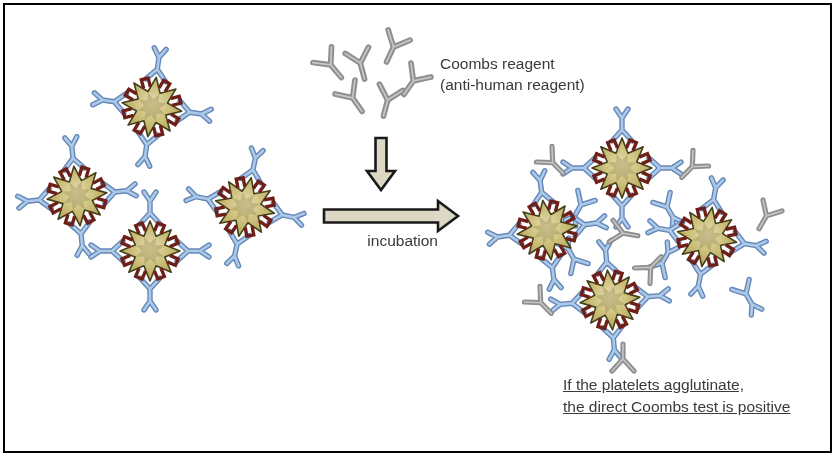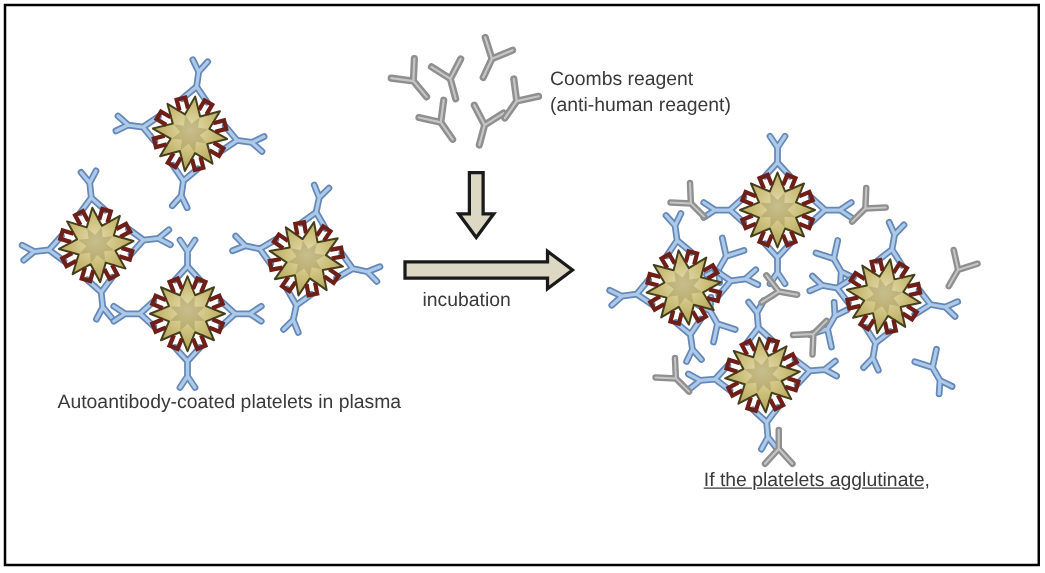--- a/index.html
+++ b/index.html
@@ -2,21 +2,21 @@
 <html style="--background: #ffffff; --border: #000000; --text: #3a3a3a; --platelet-fill: #cdc07c; --platelet-fill-light: #e6deb4; --platelet-fill-dark: #8a7d3e; --platelet-outline: #45401c; --receptor: #6e2018; --antibody-blue: #adc9e8; --antibody-blue-edge: #6488b8; --antibody-gray: #8f8f8f; --antibody-gray-light: #c6c6c6; --arrow-fill: #ddd8c3; --arrow-outline: #1a1a1a;"><head>
 <meta charset="utf-8">
 <style>
   html,body{margin:0;padding:0;background:#ffffff;}
   .frame{position:relative;width:836px;height:458px;background:var(--background,#fff);
          font-family:"Liberation Sans",sans-serif;overflow:hidden;}
   .border-rect{position:absolute;left:3px;top:3px;right:4px;bottom:5px;
                border:2px solid var(--border,#000);pointer-events:none;}
   svg.diagram{position:absolute;left:0;top:0;width:836px;height:458px;}
   .label{position:absolute;color:var(--text,#3a3a3a);font-size:15.5px;line-height:21px;white-space:nowrap;}
-  .label.center{text-align:left;}
+  .label.center{text-align:right;}
   
   .star{fill:url(#plateletGrad);stroke:var(--platelet-outline);stroke-width:1.6;stroke-linejoin:round;}
   .star-inner{fill:var(--platelet-fill-dark);opacity:.32;stroke:none;}
   .staple{fill:none;stroke:var(--receptor);stroke-width:3.4;stroke-linecap:butt;stroke-linejoin:miter;}
   .blueY-edge{fill:none;stroke:var(--antibody-blue-edge);stroke-width:5.4;stroke-linecap:round;stroke-linejoin:round;}
   .blueY-core{fill:none;stroke:var(--antibody-blue);stroke-width:2.6;stroke-linecap:round;stroke-linejoin:round;}
   .grayY-edge{fill:none;stroke:var(--antibody-gray);stroke-width:5.2;stroke-linecap:round;stroke-linejoin:round;}
   .grayY-core{fill:none;stroke:var(--antibody-gray-light);stroke-width:1.6;stroke-linecap:round;stroke-linejoin:round;}
   .arrow{fill:var(--arrow-fill);stroke:var(--arrow-outline);stroke-width:2.6;stroke-linejoin:miter;}
 </style>
@@ -106,20 +106,20 @@
     <path class="arrow" d="M324,209.5 L438,209.5 L438,201 L458,216 L438,231 L438,222.5 L324,222.5 Z"></path>
   </svg>
 
   <div class="label" style="left:440px;top:53px;">
     <div>Coombs reagent</div>
     <div>(anti-human reagent)</div>
   </div>
 
   <div class="label center" style="left:338px;top:230px;width:100px;">incubation</div>
 
-  <div class="label" style="left:46px;top:311px;">Autoantibody-coated  platelets in plasma</div>
 
   <div class="label" style="left:563px;top:374px;line-height:22px;text-decoration:underline;">
     <div>If the platelets agglutinate,</div>
+    <div>the direct Coombs test is positive</div>
   </div>
 
   <div class="border-rect"></div>
 </div>
 
 </body></html>

